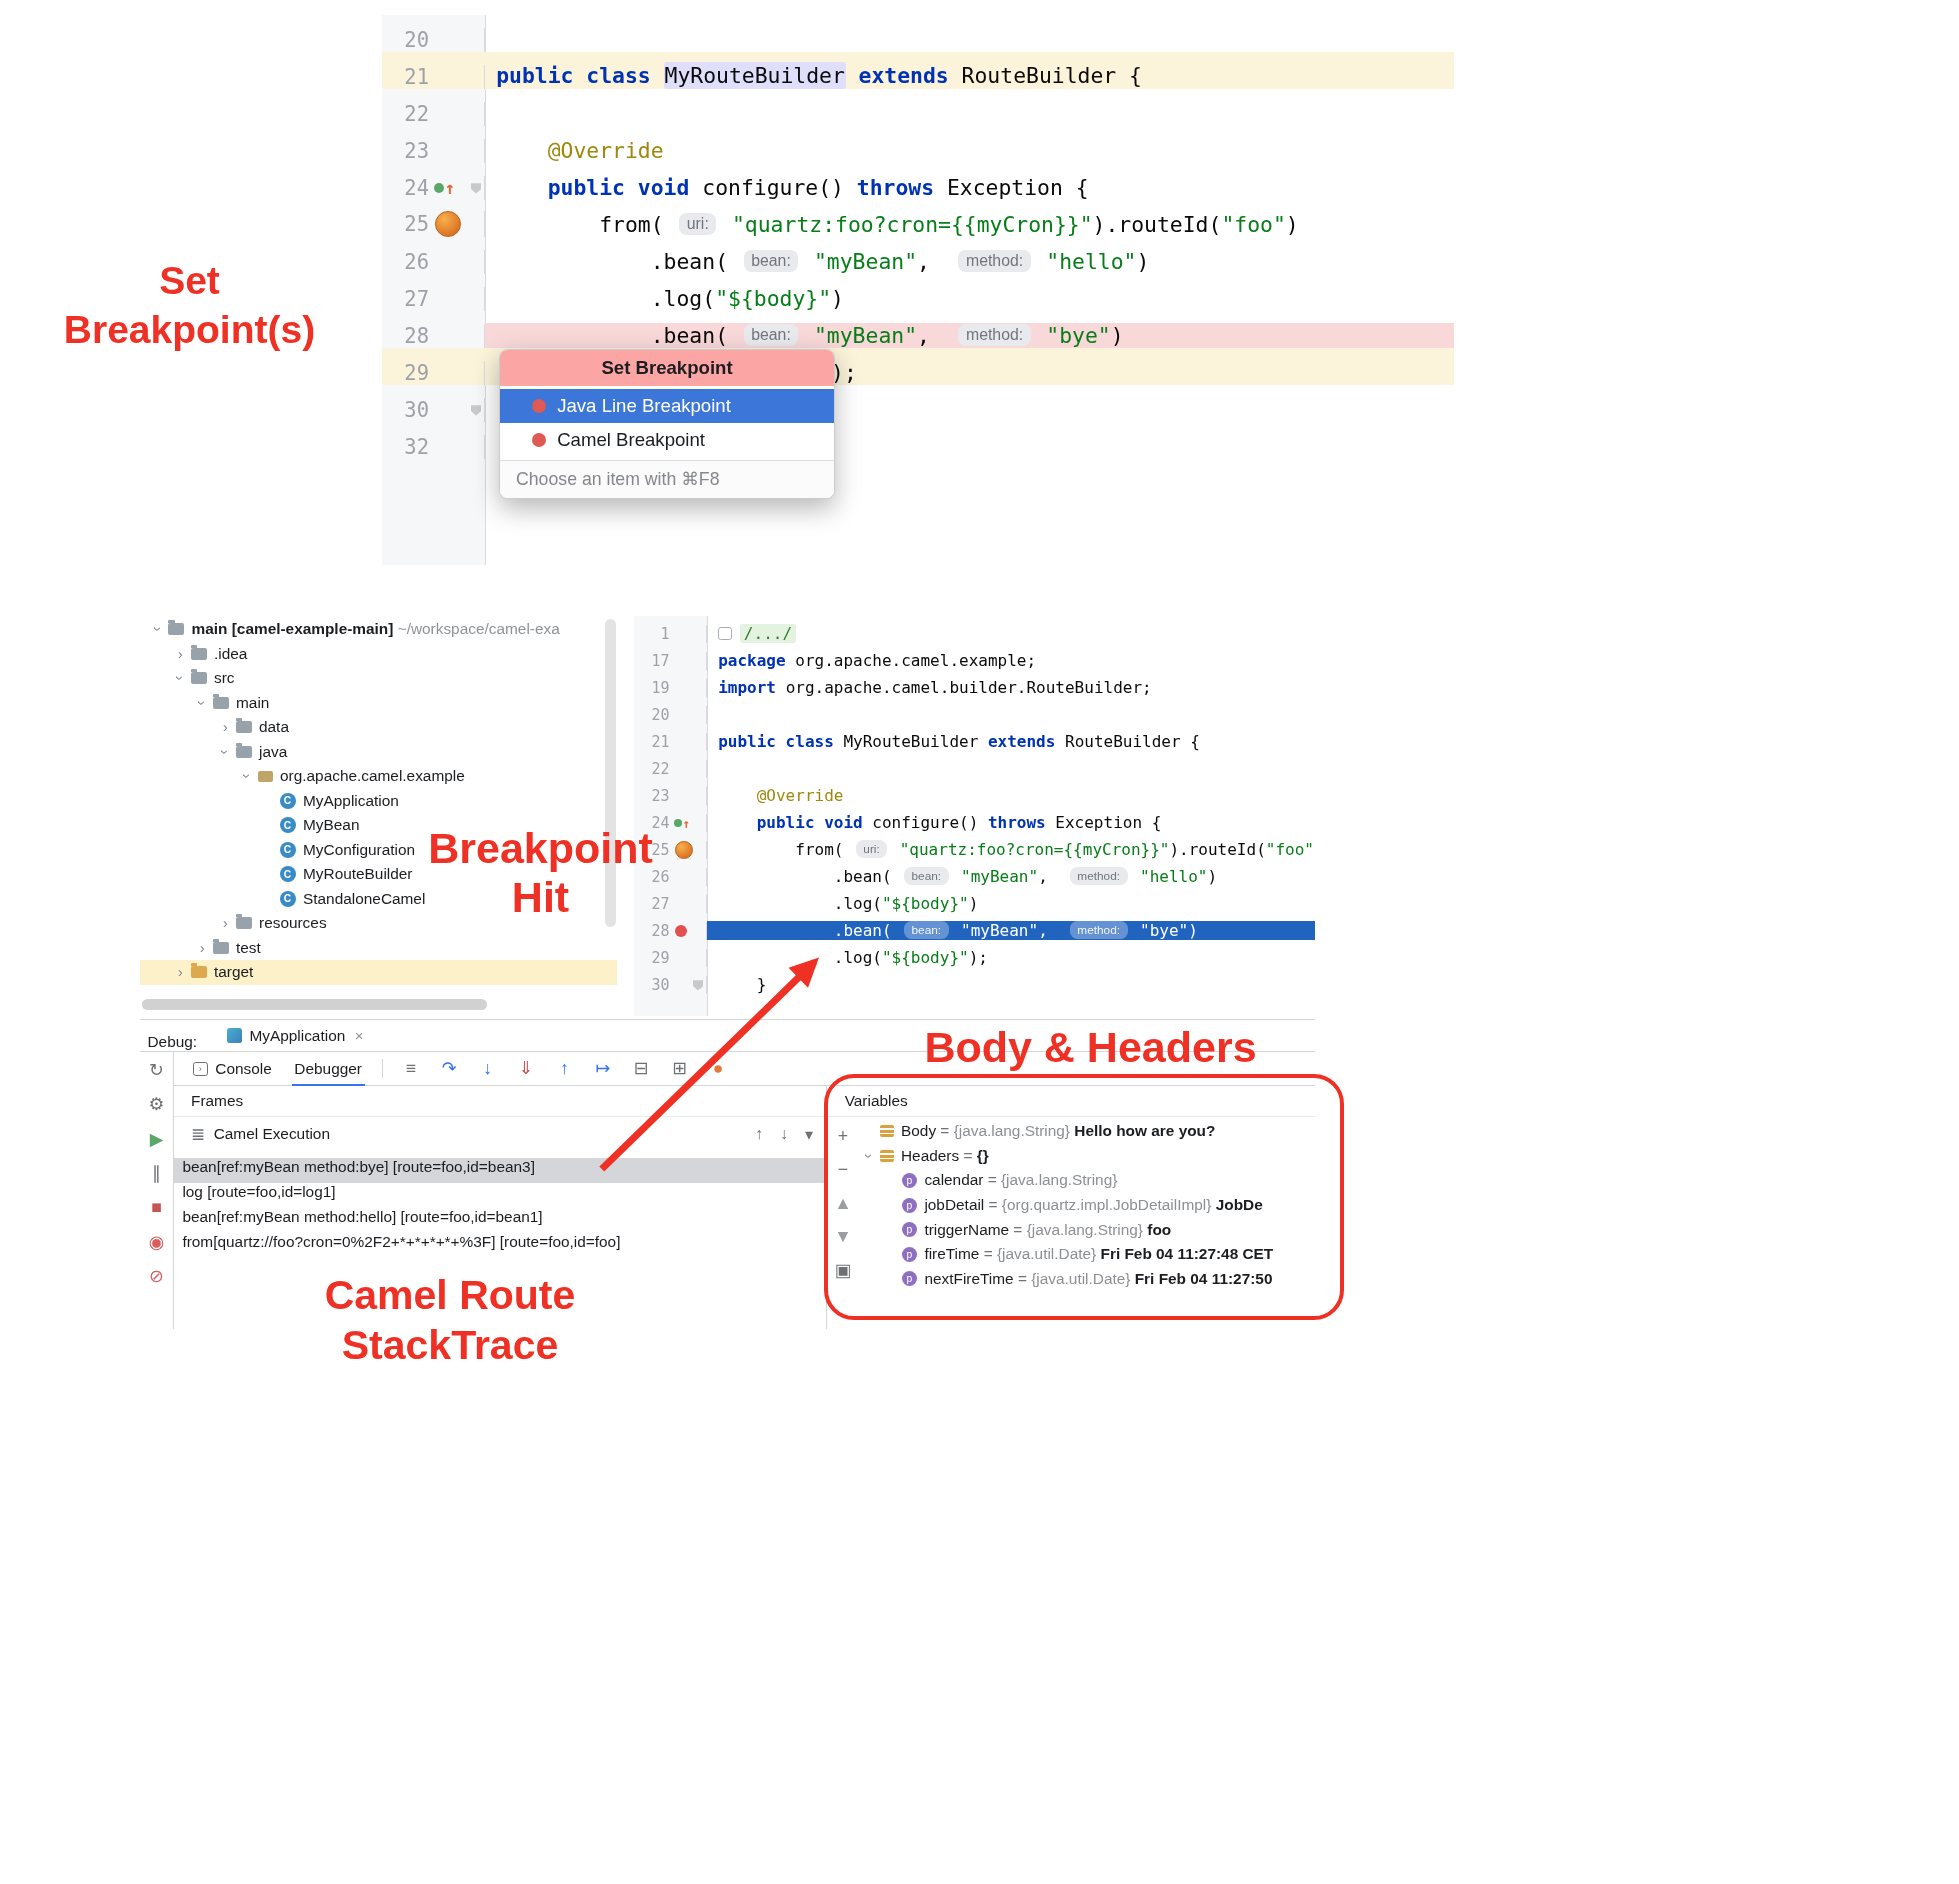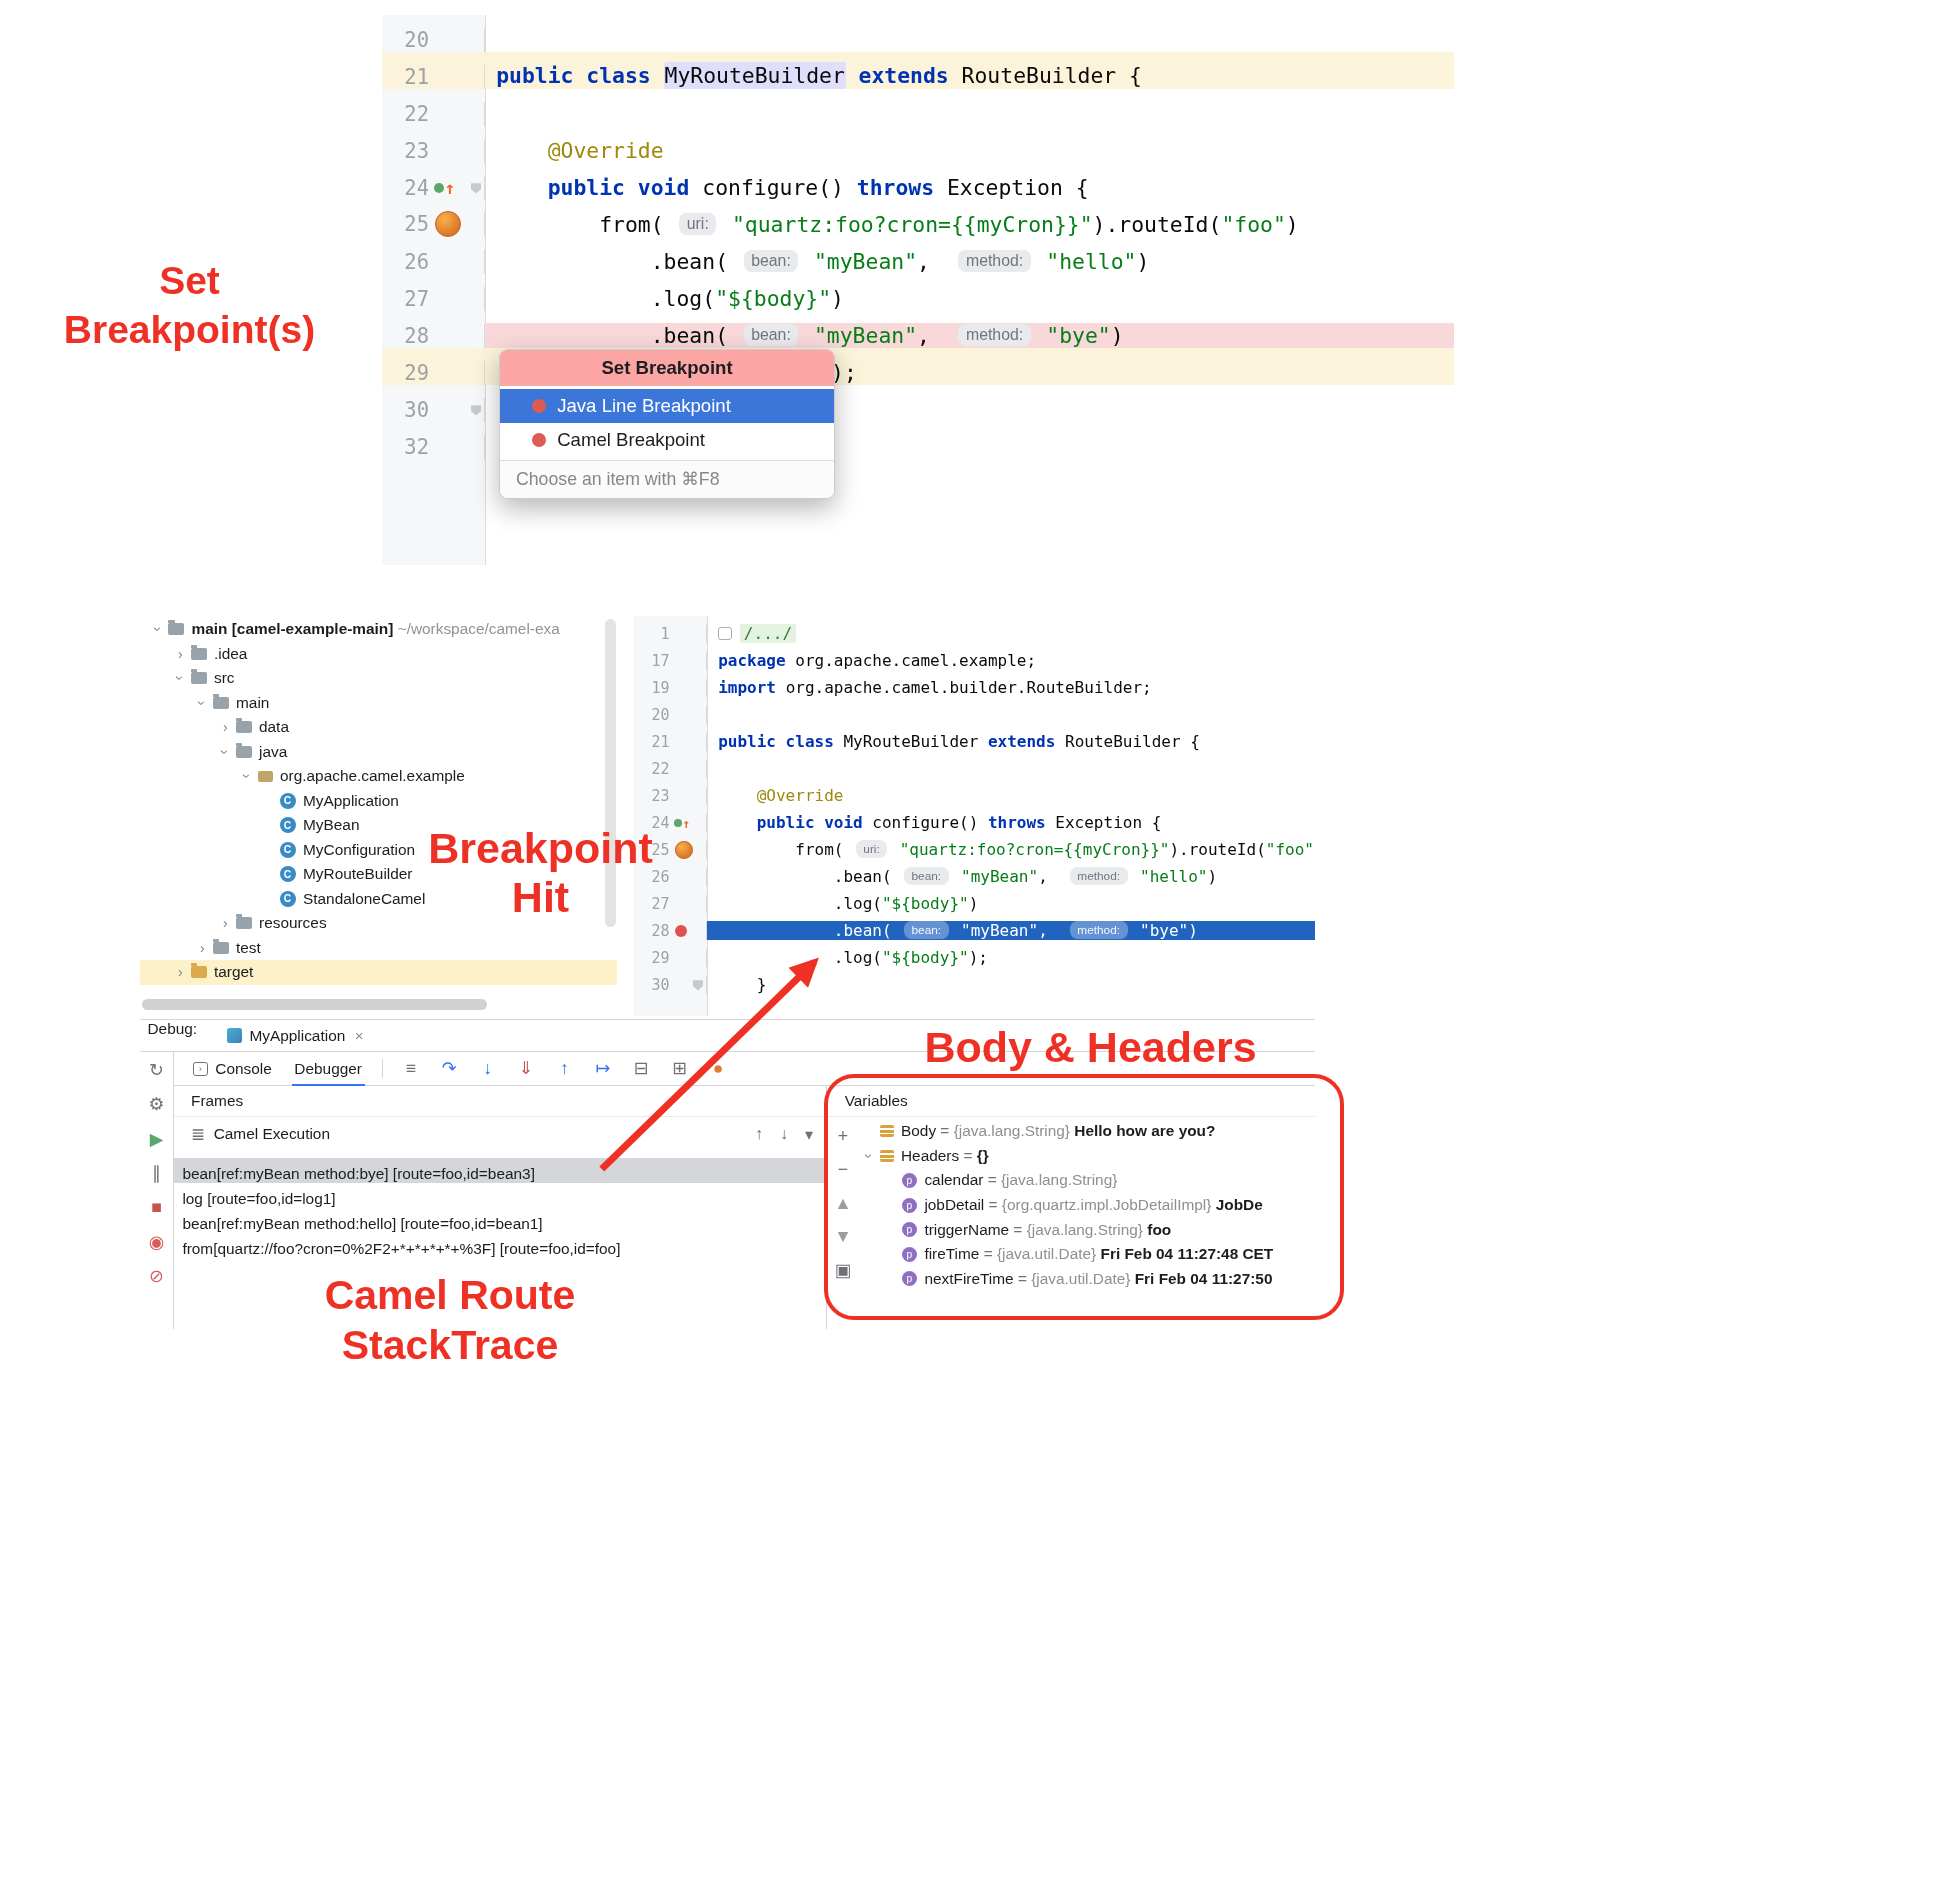--- a/index.html
+++ b/index.html
@@ -70,40 +70,40 @@
   .ic-folder.target{background:#dca94f}
   .ic-pkg{width:15px;height:11.2px;background:#c0a568;border-radius:1.9px}
   .ic-class{width:16px;height:16px;border-radius:50%;background:#398bc6;color:#fff;font-size:10.3px;font-weight:700;display:inline-flex;align-items:center;justify-content:center}
   .t-label.bold{font-weight:700}
   .t-path{color:#8f9397}
   #tree-vscroll{position:absolute;left:605px;top:619px;width:11.2px;height:308px;background:#d9d9d9;border-radius:5.6px;opacity:.75}
   #tree-hscroll{position:absolute;left:142px;top:999px;width:345px;height:11.2px;background:#c9c9c9;border-radius:5.6px;opacity:.85}
 
   
   #debug-panel{position:absolute;left:140px;top:1019px;width:1175px;height:310px;border-top:0.9px solid #d4d5d7;font-size:15.4px;background:#fff}
-  .dbg-row1{height:32px;display:flex;align-items:flex-start;border-bottom:0.9px solid #d4d5d7;padding-left:7.5px}
+  .dbg-row1{height:32px;display:flex;align-items:flex-end;border-bottom:0.9px solid #d4d5d7;padding-left:7.5px}
   .dbg-label{margin-right:20.5px}
   .dbg-tab{display:flex;align-items:center;gap:7.5px;padding:0 9.3px;height:100%}
   .appicon{width:15px;height:15px;border-radius:2.8px;background:linear-gradient(135deg,#4cb0c9,#3a7fc0)}
   .tabclose{color:#8a8d92;font-size:15px;margin-left:1.9px}
   .left-strip{position:absolute;left:0;top:32px;bottom:0;width:34px;border-right:0.9px solid #d4d5d7;display:flex;flex-direction:column;align-items:center;padding-top:7.5px;gap:12px}
   .tbi{width:22.4px;height:22.4px;display:flex;align-items:center;justify-content:center;font-size:17.7px;line-height:1}
   .dbg-row2{position:absolute;left:34px;right:0;top:32px;height:34px;display:flex;align-items:center;border-bottom:0.9px solid #d4d5d7;gap:17px;padding-left:16px}
   .tab2{display:flex;align-items:center;gap:7.5px;height:34px;position:relative;padding:0 2.8px}
   .tab2.sel::after{content:"";position:absolute;left:0;right:0;bottom:-0.9px;height:2.8px;background:#3574f0}
   .console-ic{width:15px;height:14px;border:1.4px solid #6e7074;border-radius:2.8px;font-size:9.3px;color:#6e7074;display:flex;align-items:center;justify-content:center}
   .vsep{width:0.9px;height:18.6px;background:#d4d5d7}
   .ic-row{display:flex;align-items:center;gap:16px}
   #frames-panel{position:absolute;left:34px;top:66px;width:652px;bottom:0}
   .sec-head{height:31px;display:flex;align-items:center;padding-left:17px;border-bottom:0.9px solid #e8e9ea}
   .thread-row{height:34px;display:flex;align-items:center;padding:0 13px 0 17px;gap:8.4px}
   .thr-ic{color:#6d7177;font-size:17px}
   .thr-arrows{margin-left:auto;display:flex;gap:17px;color:#6e7074;font-size:16px}
   #frame-rows{margin-top:6.5px}
-  .frame-row{height:25px;display:flex;align-items:flex-end;padding-left:8.4px;white-space:pre}
+  .frame-row{height:25px;display:flex;align-items:flex-start;padding-left:8.4px;white-space:pre}
   .frame-row.sel{background:#d4d6d9}
   #vars-panel{position:absolute;left:686px;top:66px;right:0;bottom:0;border-left:0.9px solid #d4d5d7;overflow:hidden}
   .vars-strip{position:absolute;left:0;top:31px;bottom:0;width:32px;display:flex;flex-direction:column;align-items:center;padding-top:8.4px;gap:11.2px;color:#6e7074}
   .vars-rows{position:absolute;left:32px;top:33px;right:0}
   .var-row{height:24.6px;display:flex;align-items:center;white-space:pre;overflow:hidden}
   .v-ic-val{width:14px;height:12px;margin-right:7.5px;background:repeating-linear-gradient(180deg,#d9a23e 0 2.8px,#fff 2.8px 4.7px);border-radius:1.9px;flex:none}
   .v-ic-p{width:15px;height:15px;border-radius:50%;background:#8f6fc2;color:#fff;font-size:10.3px;display:inline-flex;align-items:center;justify-content:center;margin-right:7.5px;flex:none}
   .v-eq{color:#6f7378}
   .v-type{color:#8c9094}
   .v-val{font-weight:600}

